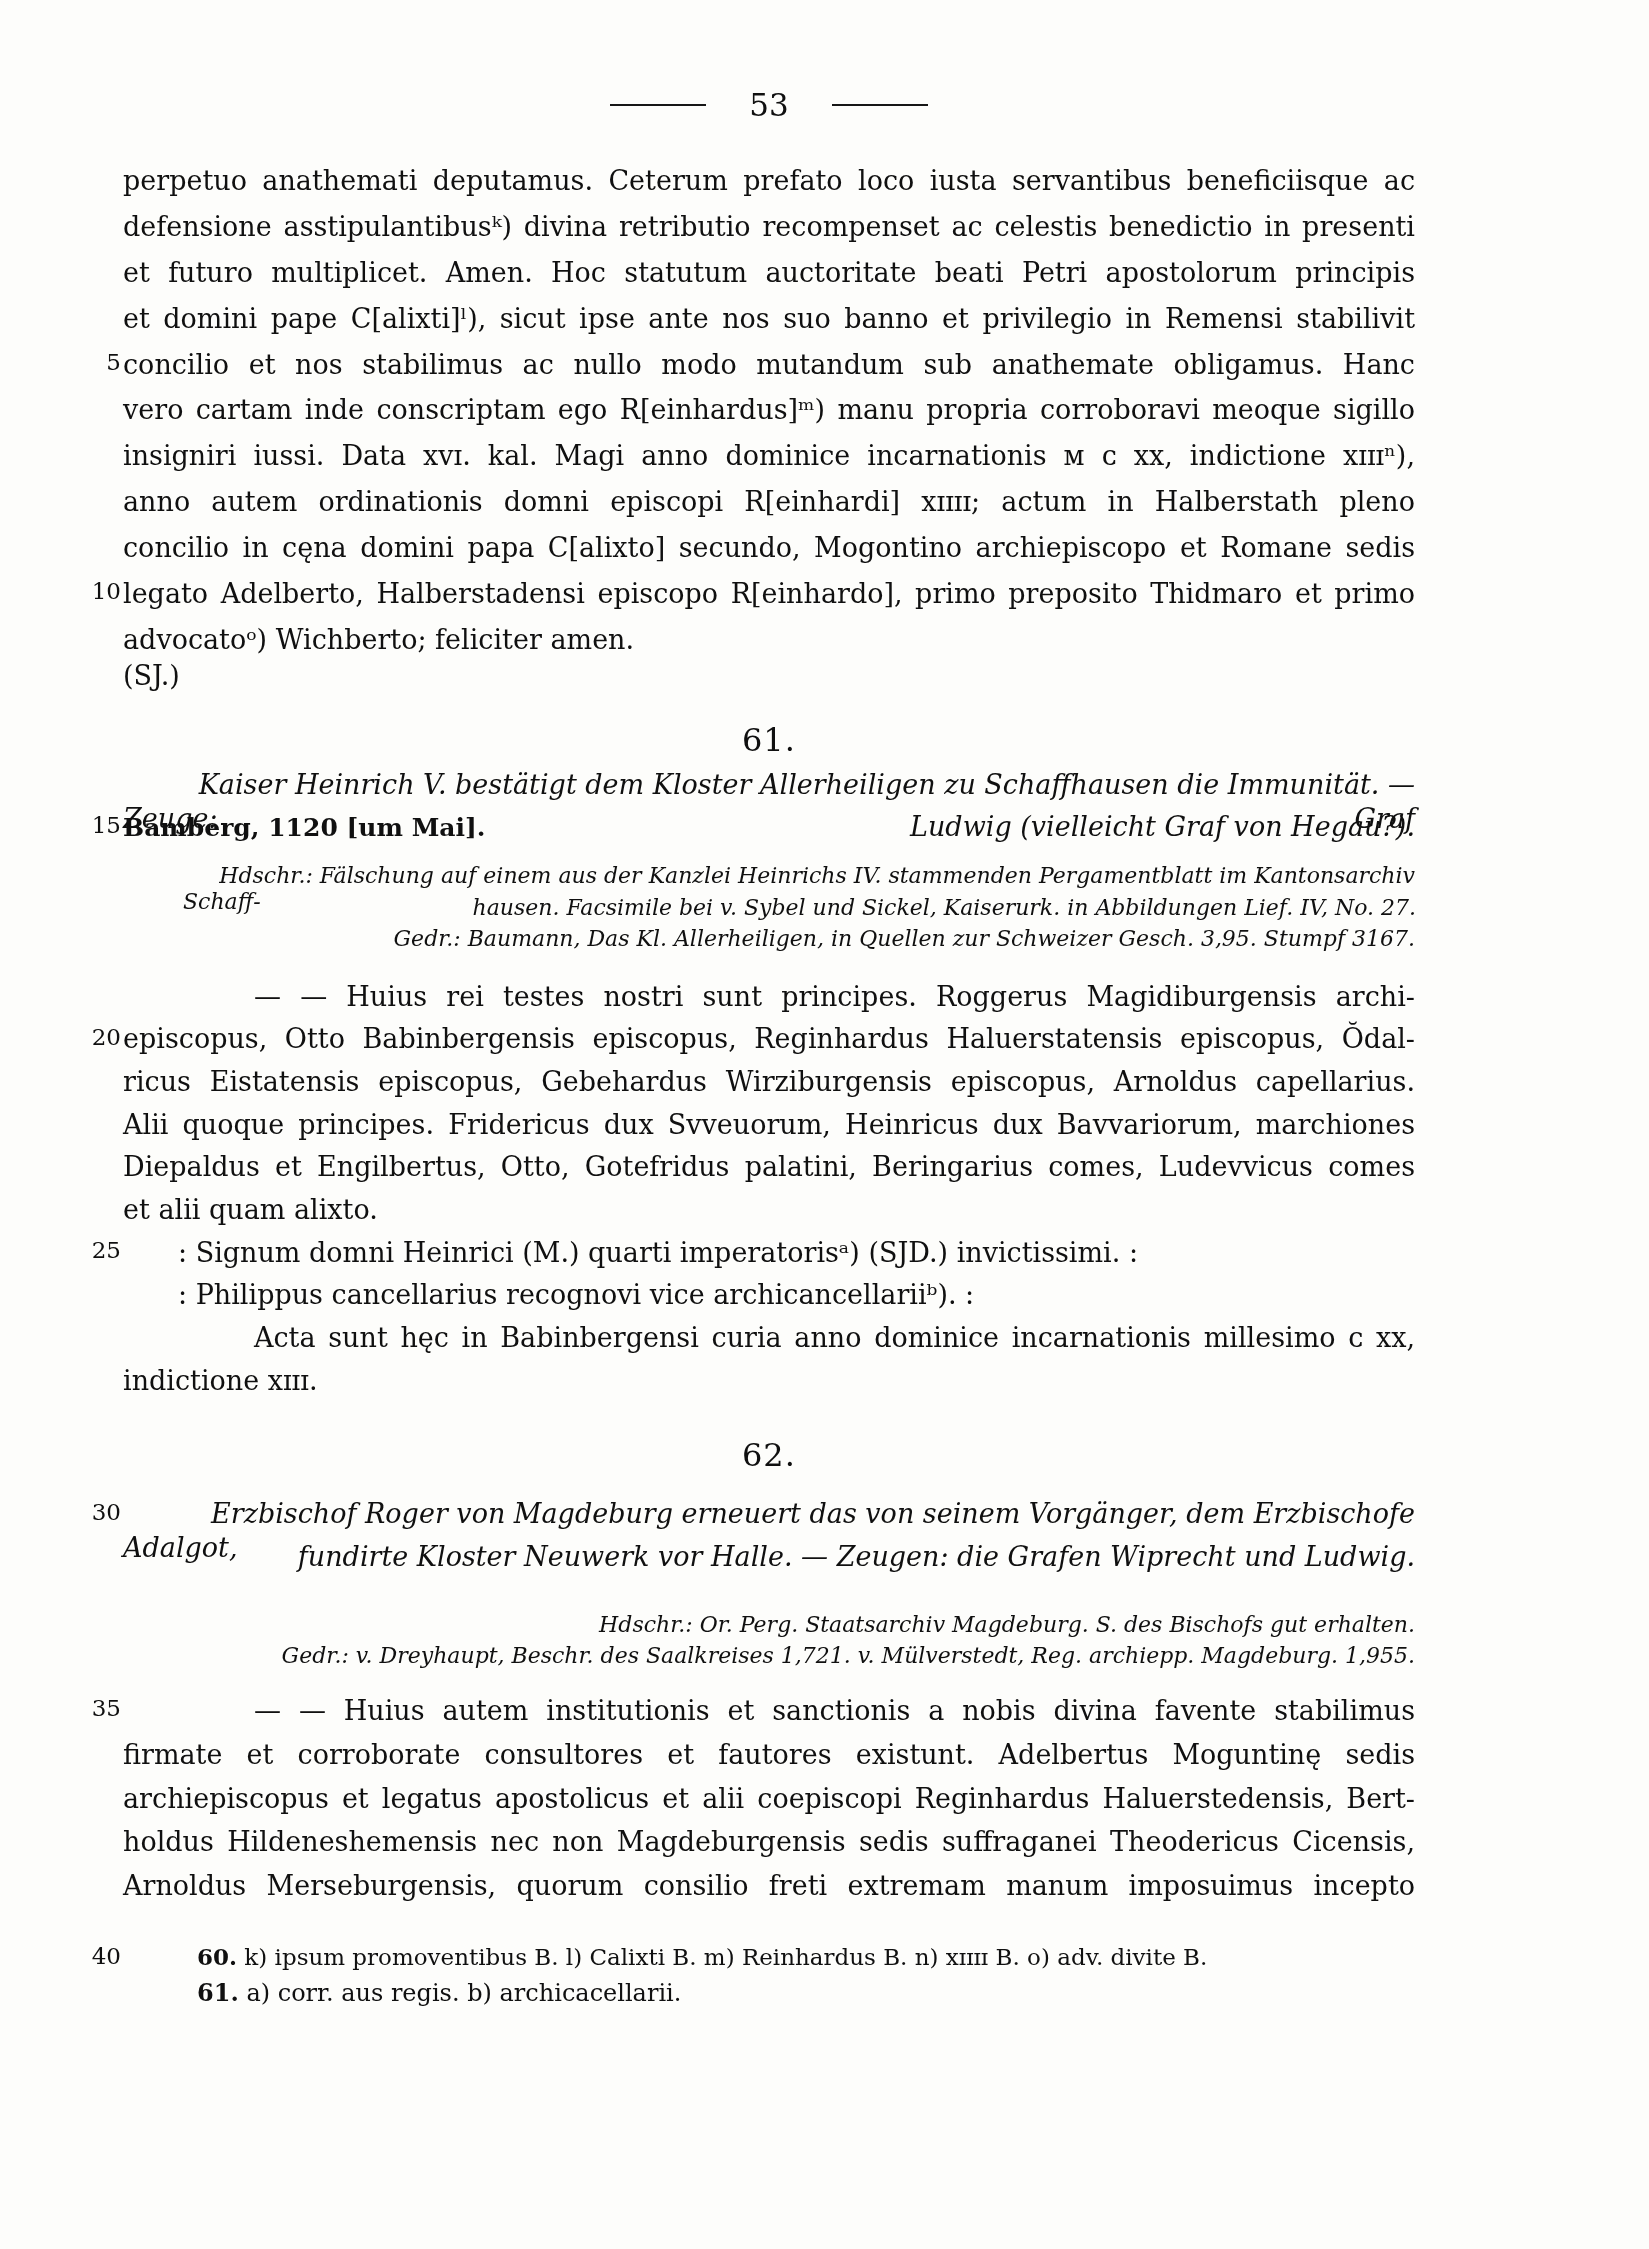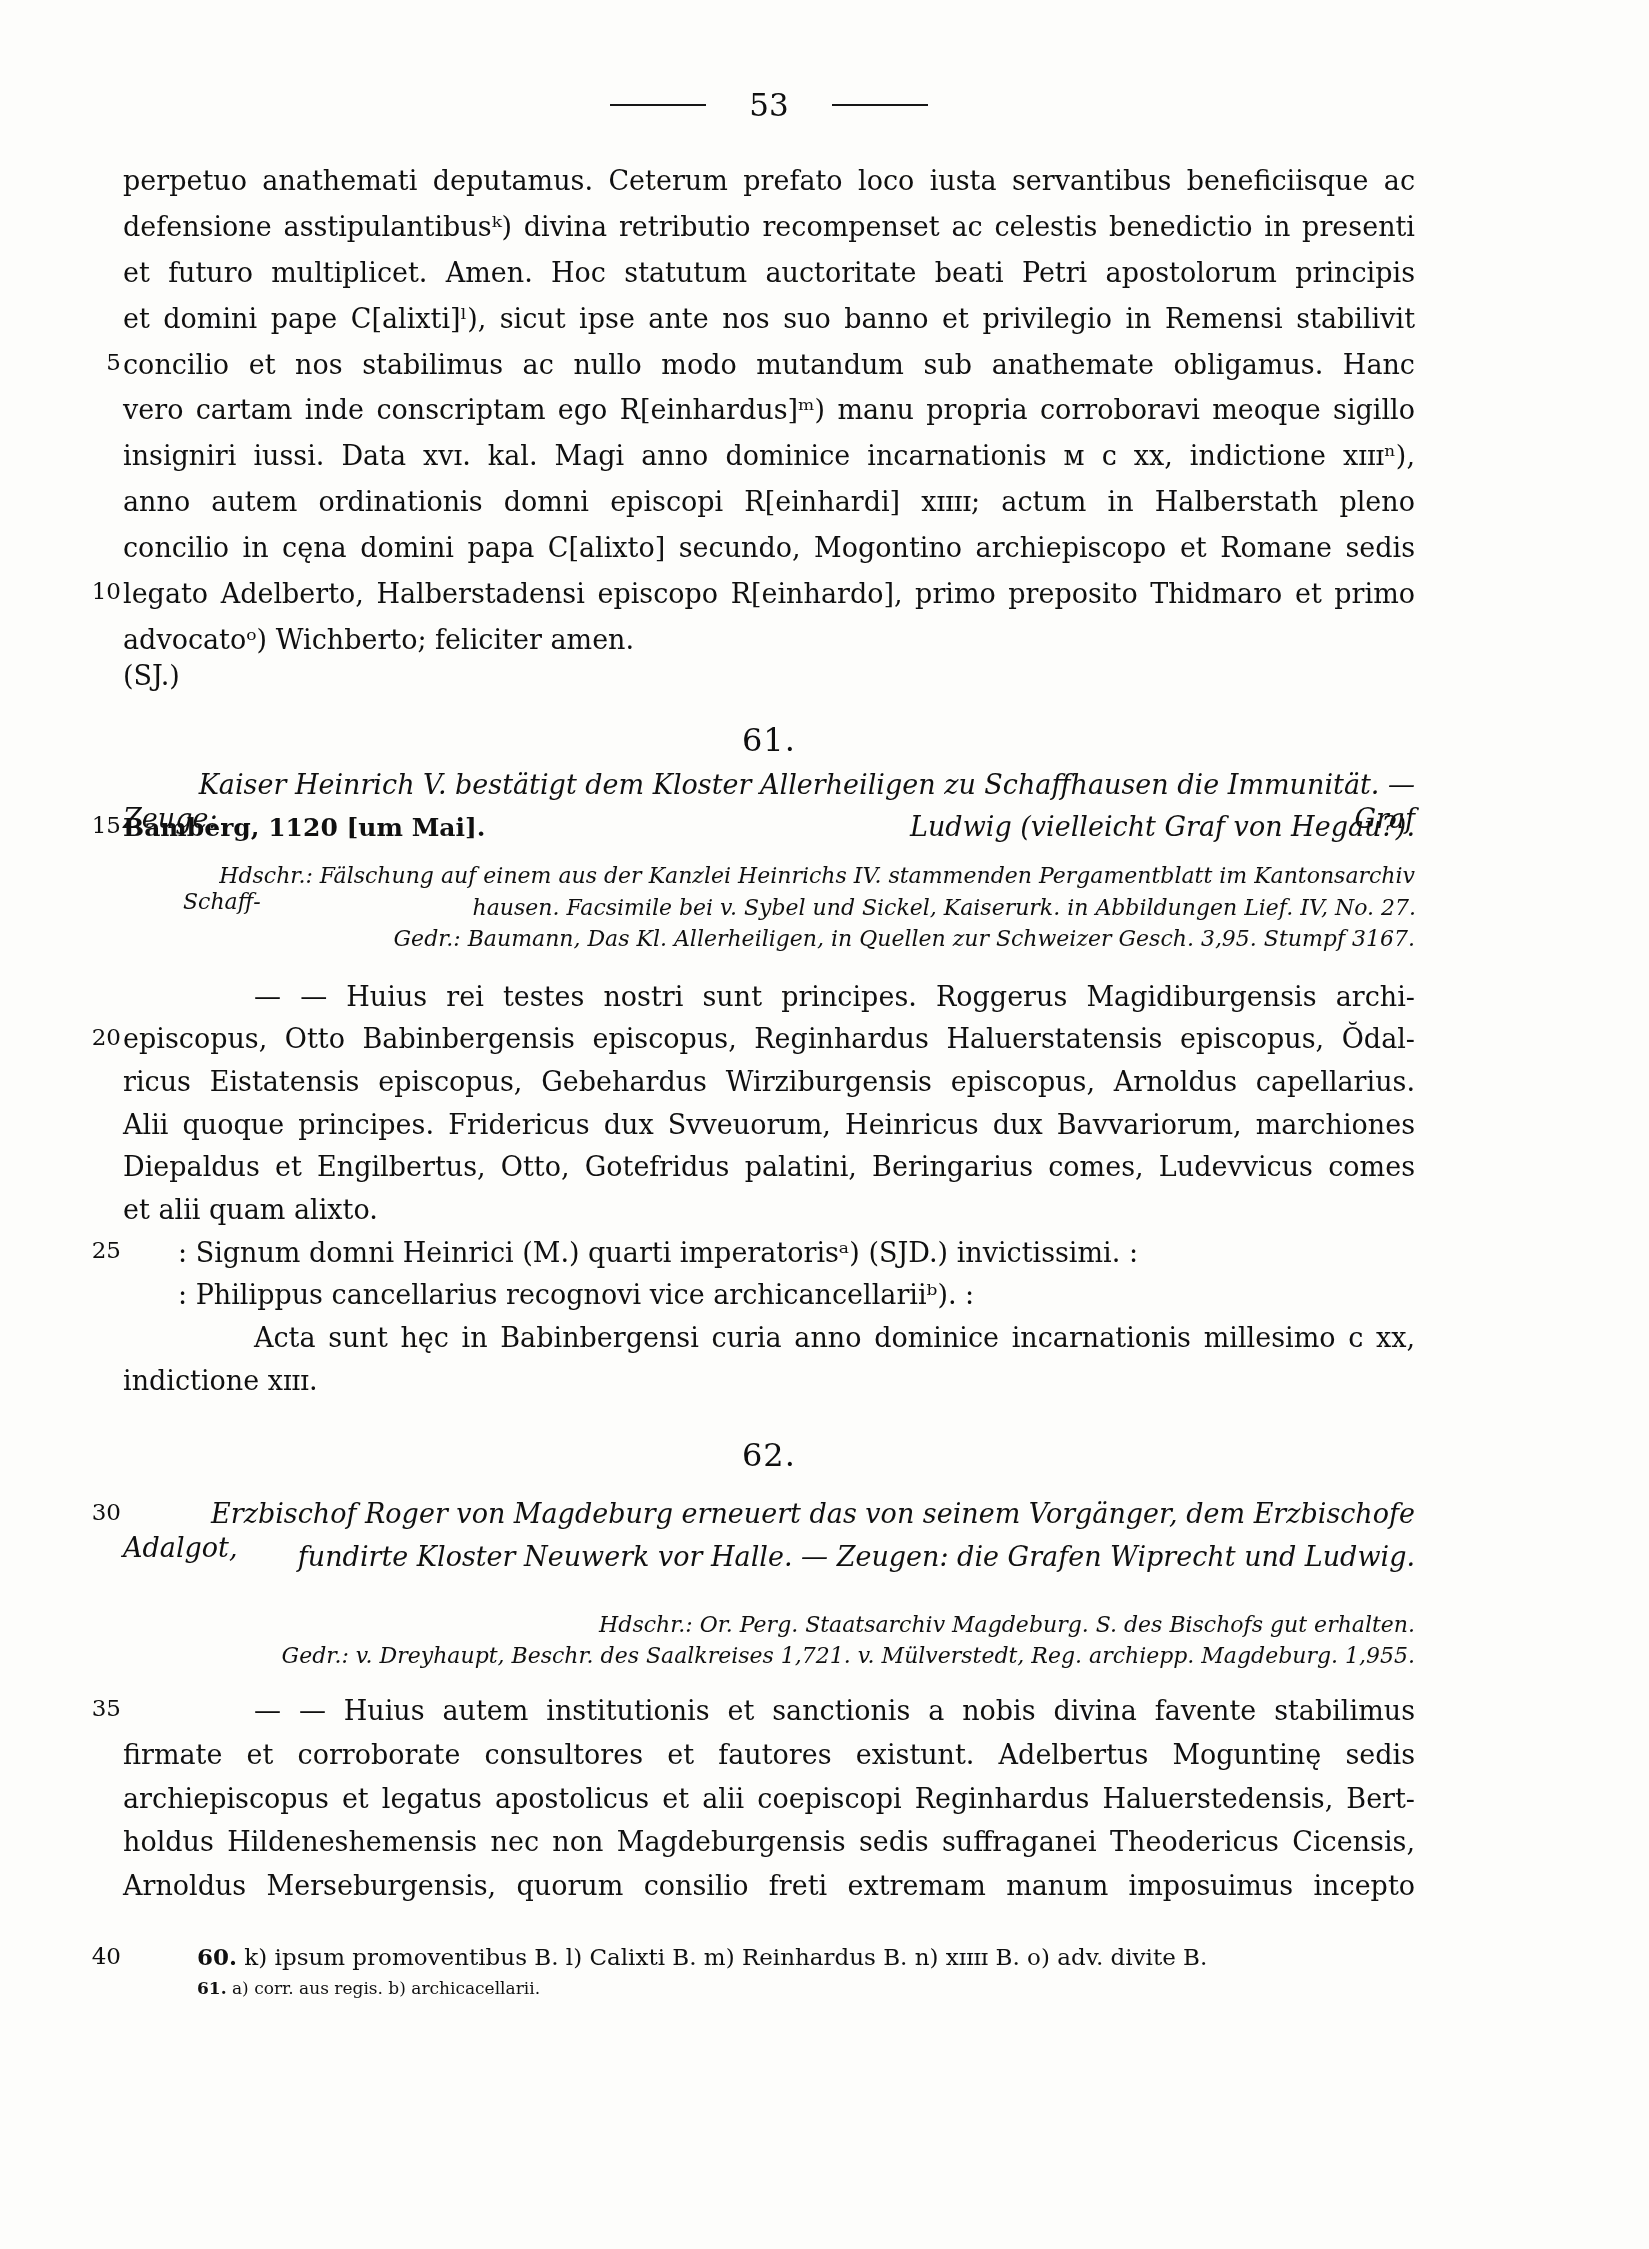--- a/index.html
+++ b/index.html
@@ -97,19 +97,19 @@
   <div class="ln just ind240" style="top:1694px">— — Huius autem institutionis et sanctionis a nobis divina favente stabilimus</div>
   <div class="ln just" style="top:1738px">firmate et corroborate consultores et fautores existunt.  Adelbertus Moguntinę sedis</div>
   <div class="ln just" style="top:1825px">holdus Hildeneshemensis nec non Magdeburgensis sedis suffraganei Theodericus Cicensis,</div>
   <div class="ln just" style="top:1782px">archiepiscopus et legatus apostolicus et alii coepiscopi Reginhardus Haluerstedensis, Bert-</div>
   <div class="ln just" style="top:1869px">Arnoldus Merseburgensis, quorum consilio freti extremam manum imposuimus incepto</div>
 
   <div class="ln" style="top:1943px;left:197px;width:1257px;font-size:23px">
     <span class="fn-num">60.</span>
     <span>k) ipsum promoventibus B.  l) Calixti B.  m) Reinhardus B.  n) xɪɪɪɪ B.  o) adv. divite B.</span>
   </div>
-  <div class="ln" style="top:1978px;left:197px;width:1257px;font-size:17px">
+  <div class="ln" style="top:1978px;left:197px;width:1257px;font-size:24px">
     <span class="fn-num">61.</span>
     <span>a) corr. aus regis.  b) archicacellarii.</span>
   </div>
 
 </div>
 
 
 </body></html>

